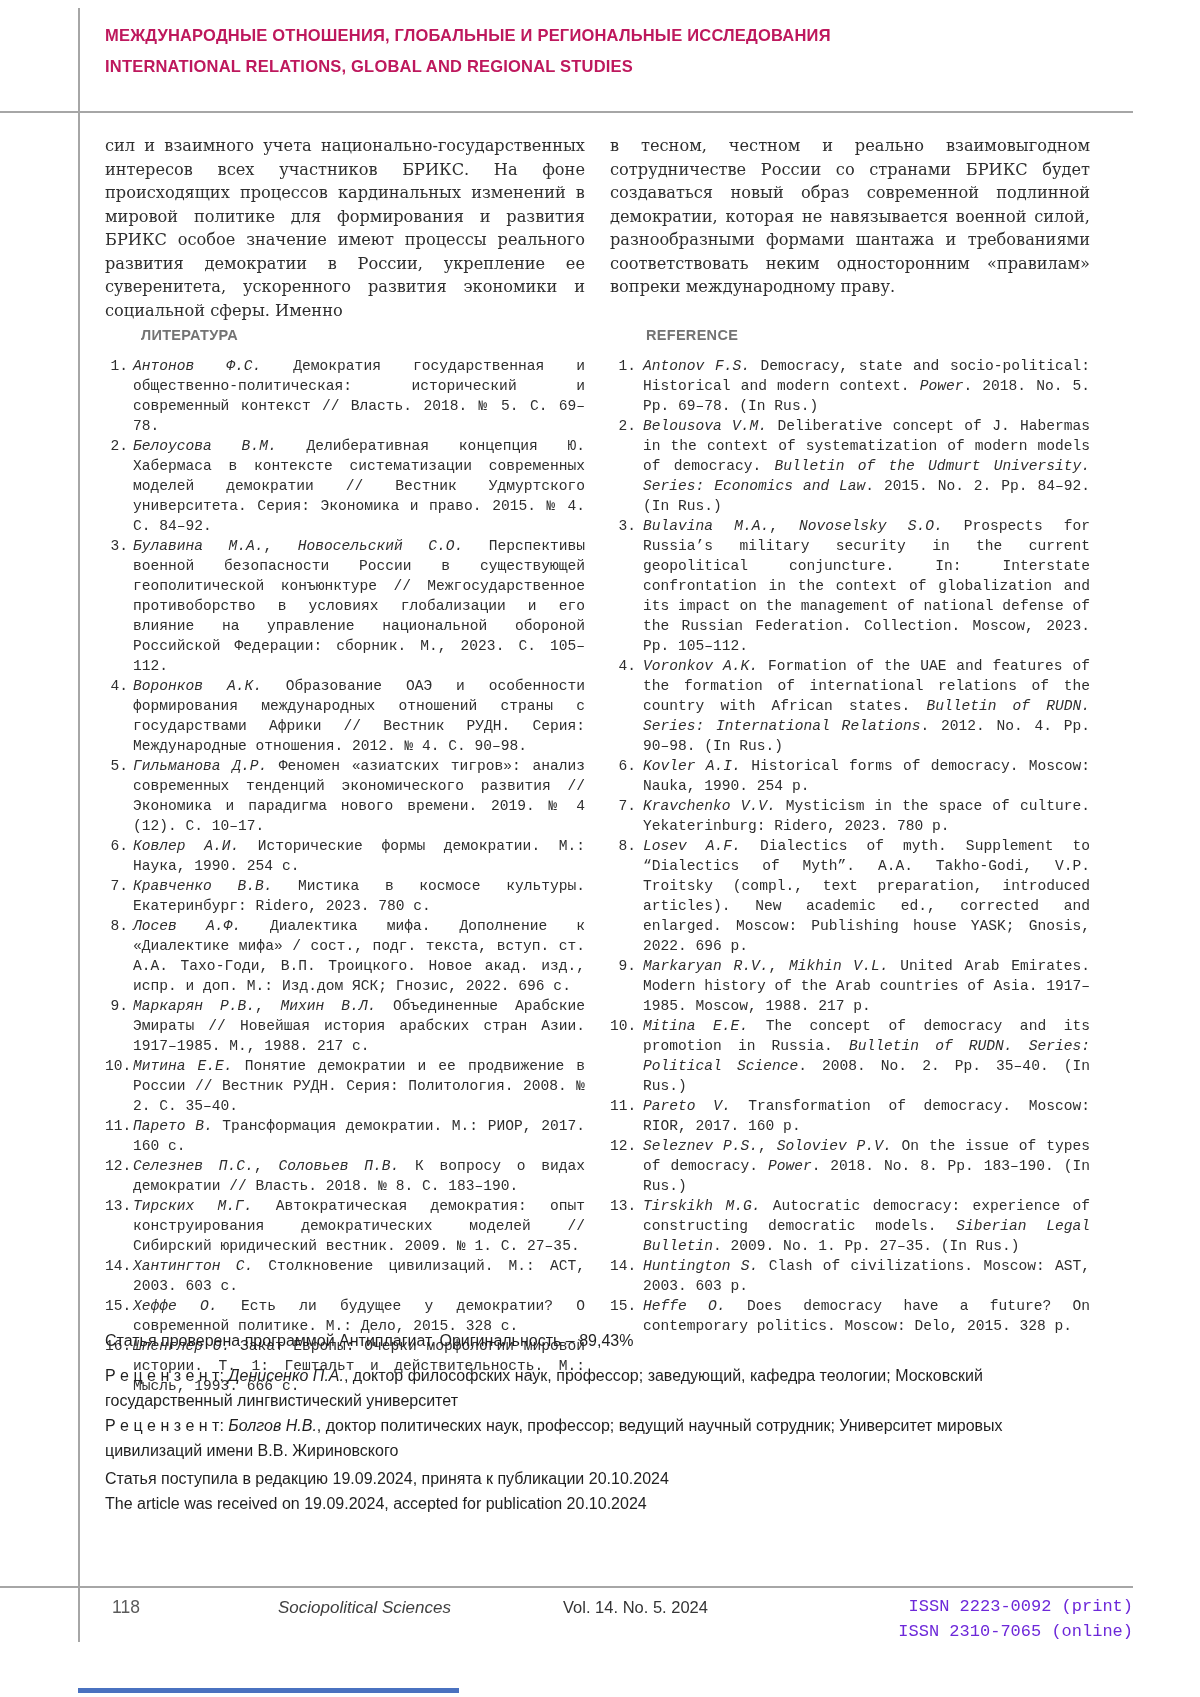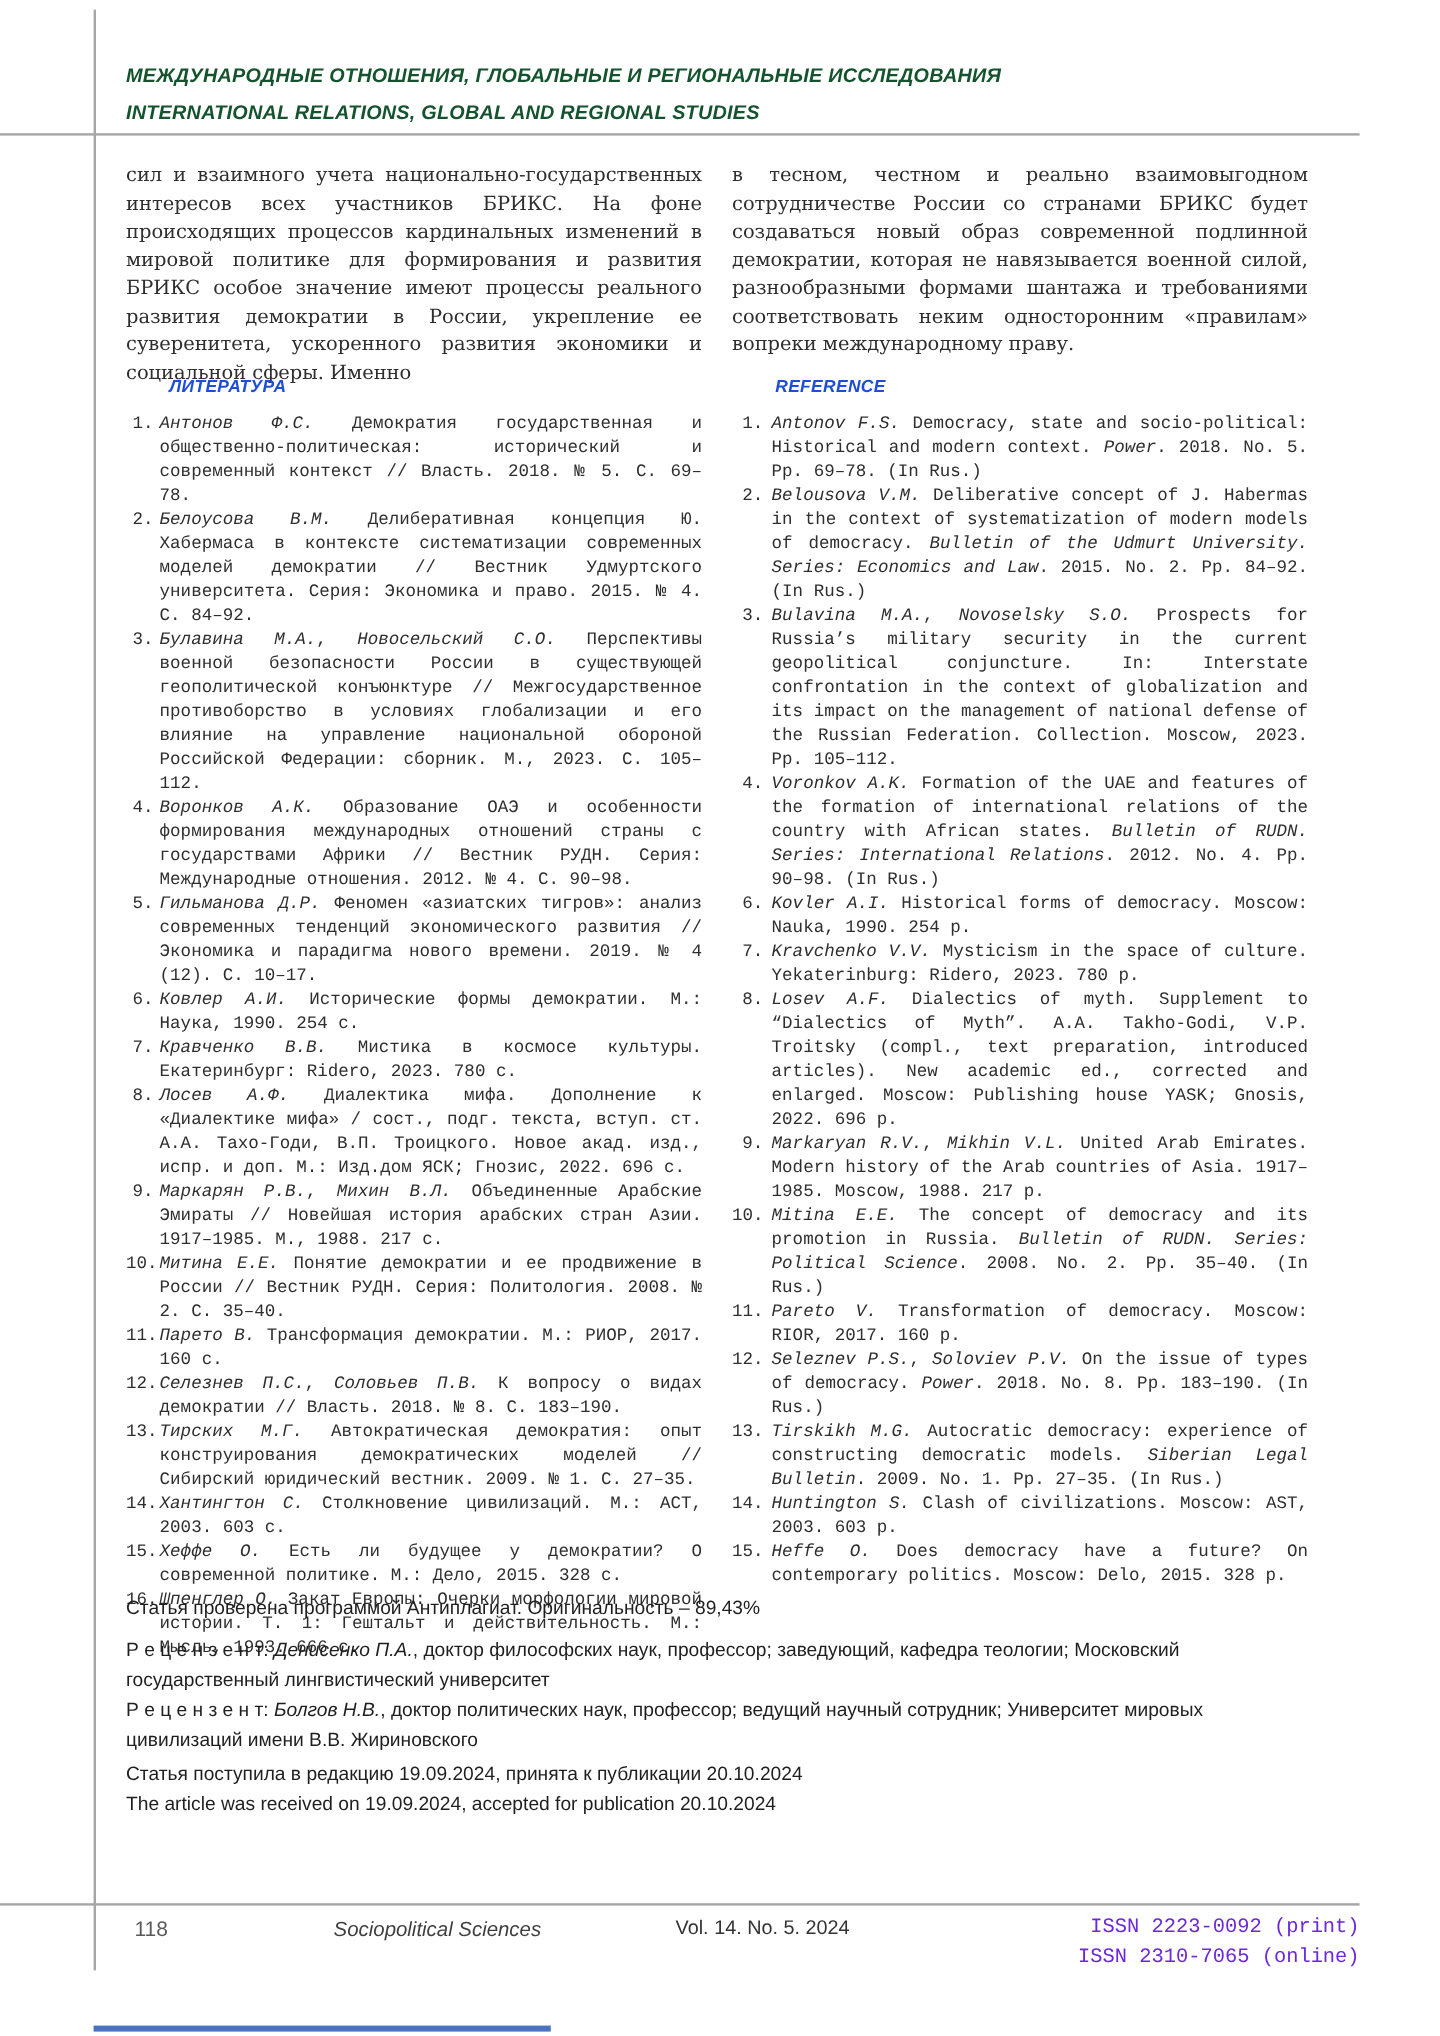--- a/index.html
+++ b/index.html
@@ -3,32 +3,32 @@
 <meta charset="utf-8">
 <style>
   html,body{margin:0;padding:0;background:#ffffff;}
   .page{position:relative;width:1200px;height:1697px;background:#fff;overflow:hidden;
         font-family:"DejaVu Serif",serif;color:#2e2e2e;}
   .vline{position:absolute;left:78px;top:8px;width:2px;height:1634px;background:#a6a6a6;}
   .rule{position:absolute;height:2px;background:#a6a6a6;}
   .header-rule{left:0;top:111px;width:1133px;}
   .footer-rule{left:0;top:1586px;width:1133px;}
 
-  .header-title{position:absolute;left:105px;top:48px;width:1000px;
-        font-family:"Liberation Sans",sans-serif;font-style:italic;font-weight:bold;
-        font-size:16.5px;line-height:31px;color:#14532d;letter-spacing:0.2px;}
+  .header-title{position:absolute;left:105px;top:20px;width:1000px;
+        font-family:"Liberation Sans",sans-serif;font-weight:bold;
+        font-size:16.5px;line-height:31px;color:#be185d;letter-spacing:0.2px;}
 
   .intro-row{position:absolute;left:105px;top:134px;width:985px;display:flex;gap:25px;}
   .intro-row p{width:480px;margin:0;font-size:16.2px;line-height:23.5px;
         text-align:justify;hyphens:auto;}
 
   .bib-row{position:absolute;left:105px;top:315px;width:985px;display:flex;gap:25px;}
   .bib-row section{width:480px;}
-  .bib-heading{margin:0 0 13px 36px;font-family:"Liberation Sans",sans-serif;
-        font-style:italic;font-weight:bold;font-size:14.5px;letter-spacing:0.3px;color:#1d4ed8;}
+  .bib-heading{margin:12px 0 13px 36px;font-family:"Liberation Sans",sans-serif;
+        font-weight:bold;font-size:14.5px;letter-spacing:0.3px;color:#737373;}
   ol.bib{list-style:none;margin:0;padding:0;font-size:14.6px;line-height:20px;
         text-align:justify;hyphens:auto;}
   ol.bib li{padding-left:28px;text-indent:-28px;font-family:Liberation Mono, monospace;}
   ol.bib .num{display:inline-block;width:23px;margin-right:5px;text-align:right;
         text-indent:0;font-style:normal;}
   #reference-list li{padding-left:33px;text-indent:-33px;}
   #reference-list .num{width:26px;margin-right:7px;}
 
   .notes{position:absolute;left:105px;top:1328px;width:992px;
         font-family:"Liberation Sans",sans-serif;font-size:16px;line-height:25px;color:#1f1f1f;}

